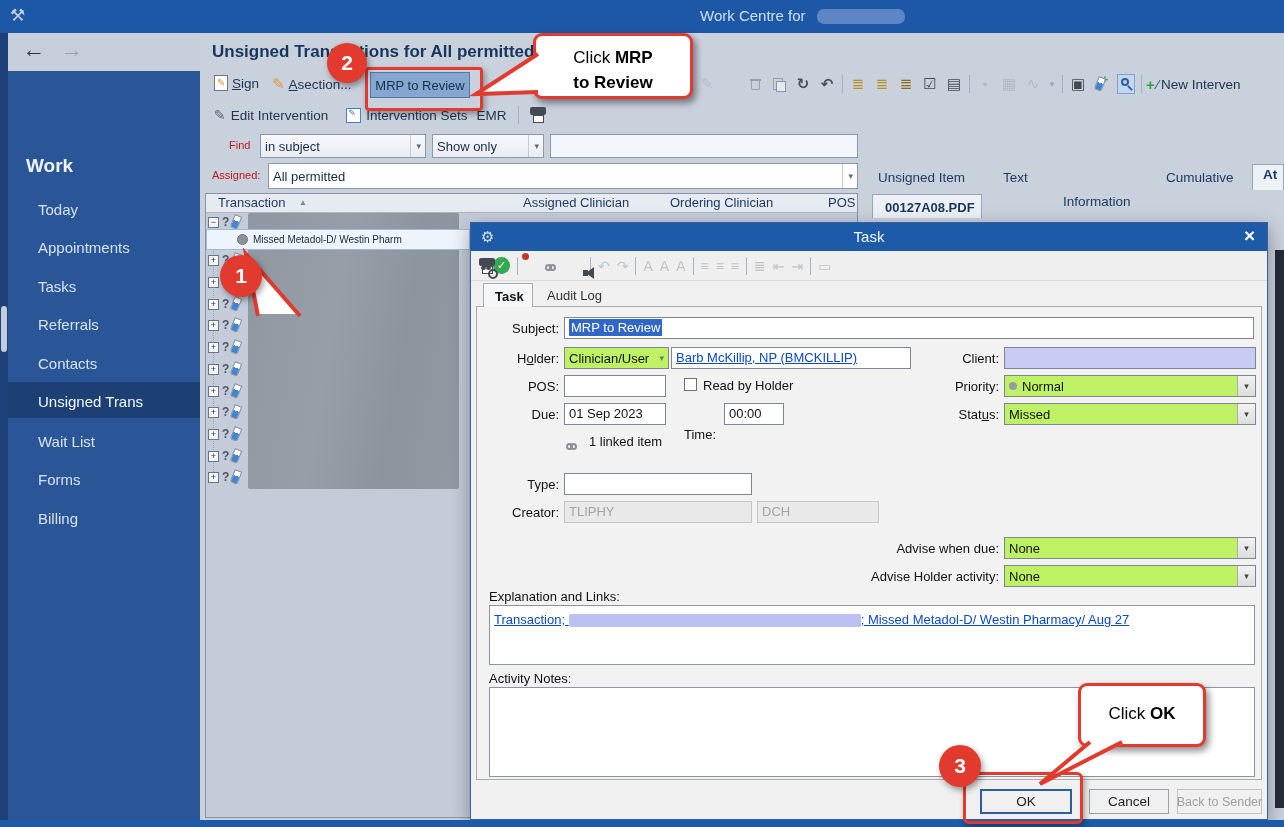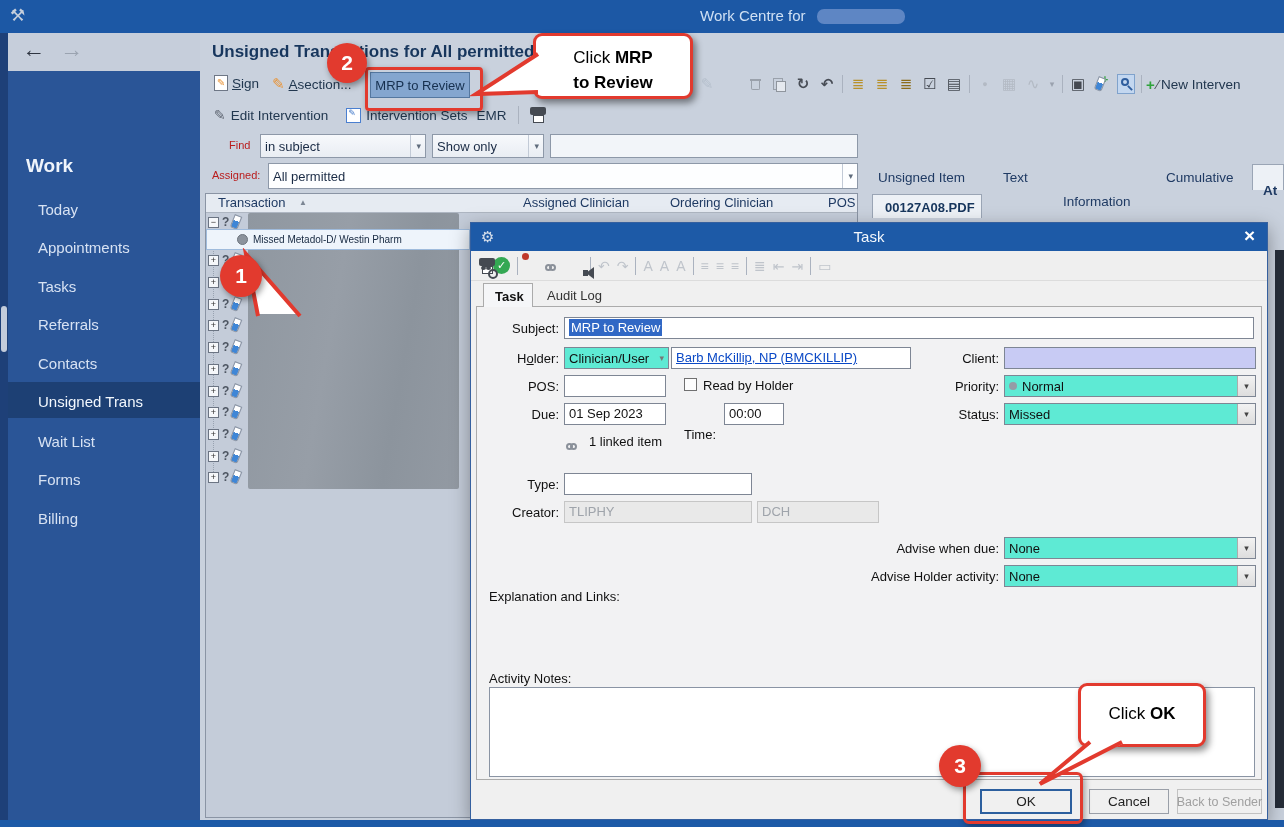--- a/index.html
+++ b/index.html
@@ -53,21 +53,21 @@
           box-shadow:0 6px 18px rgba(0,0,0,.35);z-index:50;}
   .dtitle{left:0;top:0;width:796px;height:28px;background:#1D5AA7;}
   .dtb{left:0;top:28px;width:796px;height:30px;background:#EFEFEF;border-bottom:1px solid #DCDCDC;
        display:flex;align-items:center;padding-left:8px;box-sizing:border-box;gap:7px;}
   .gico{color:#BFC4CB;font-size:14px;}
   .panel{left:5px;top:83px;width:786px;height:474px;border:1px solid #ABABAB;background:#F2F2F3;box-sizing:border-box;}
   .dlbl{position:absolute;font-size:13px;color:#111;text-align:right;}
   .tf{position:absolute;background:#fff;border:1px solid #7E8694;font-size:13px;color:#111;
       padding:2px 4px;box-sizing:border-box;overflow:hidden;white-space:nowrap;}
   .dis{background:#E9E9E9;color:#9FA4AB;border-color:#C6C6C6;}
-  .dcmb{position:absolute;background:#5eead4;border:1px solid #7E8694;display:flex;align-items:center;
+  .dcmb{position:absolute;background:#bef264;border:1px solid #7E8694;display:flex;align-items:center;
         font-size:13px;color:#111;padding-left:4px;box-sizing:border-box;}
   .da{margin-left:auto;width:17px;align-self:stretch;background:linear-gradient(#F2F2F2,#DDD);
       border-left:1px solid #ACACAC;display:flex;align-items:center;justify-content:center;font-size:9px;color:#444;}
   .selspan{background:#3168C5;color:#fff;padding:1px 2px;}
   .lnk{color:#0B49C6;text-decoration:underline;font-size:13px;}
   .cb{width:13px;height:13px;background:#FDFDFD;border:1px solid #707070;box-sizing:border-box;}
   .dbtn{position:absolute;height:25px;background:#F0F0F0;border:1px solid #9A9FA8;font-size:13.5px;color:#222;
         display:flex;align-items:center;justify-content:center;box-sizing:border-box;}
   
   .cnum{position:absolute;background:#E23A2E;border-radius:50%;color:#fff;font-size:21px;font-weight:bold;
@@ -315,21 +315,21 @@
       <span class="pmbox">+</span>
       <span class="qm">?</span>
       <span class="tube"></span>
     </div>
 
   <span class="abs rtab nw" style="left:878px;">Unsigned Item</span>
   <span class="abs rtab nw" style="left:1003px;">Text</span>
   <span class="abs rtab nw" style="left:1063px;margin-top:24px;">Information</span>
   <span class="abs rtab nw" style="left:1166px;">Cumulative</span>
   <div class="abs tabbox" style="left:1252px;top:164px;width:32px;height:26px;">
-    <span class="abs rtab nw" style="left:10px;top:18px;font-weight:bold;">At</span>
+    <span class="abs rtab nw" style="left:10px;top:2px;font-weight:bold;">At</span>
   </div>
   <div class="abs tabbox" style="left:872px;top:194px;width:110px;height:24px;">
     <span class="abs nw" style="left:12px;top:5px;font-size:13px;font-weight:bold;color:#17365D;">00127A08.PDF</span>
   </div>
 
   <div class="abs" style="left:1275px;top:250px;width:9px;height:558px;background:#252C38;"></div>
 
   <div class="abs nw" style="left:770px;top:812px;height:11px;overflow:hidden;font-size:11px;color:#2A2A2A;z-index:40;">Directions for Use  section of the attached</div>
 
   <div class="abs dialog">
@@ -426,20 +426,23 @@
       <span>None</span>
         <span class="da">▾</span>
     </div>
     <span class="dlbl nw" style="left:328px;top:346px;width:200px;">Advise Holder activity:</span>
     <div class="dcmb" style="left:533px;top:342px;width:252px;height:22px;">
       <span>None</span>
         <span class="da">▾</span>
     </div>
 
     <span class="abs nw" style="left:18px;top:366px;font-size:13px;color:#111;">Explanation and Links:</span>
+    <div class="abs" style="left:18px;top:382px;width:766px;height:60px;background:#fff;border:1px solid #8A94A4;box-sizing:border-box;padding:4px;">
+      <span class="lnk nw"><span>Transaction; </span><span style="display:inline-block;width:292px;height:13px;background:#BCC0F2;vertical-align:middle;border-radius:2px;"></span><span>; Missed Metadol-D/ Westin Pharmacy/ Aug 27</span></span>
+    </div>
 
     <span class="abs nw" style="left:18px;top:448px;font-size:13px;color:#111;">Activity Notes:</span>
     <div class="abs" style="left:18px;top:464px;width:766px;height:90px;background:#fff;border:1px solid #8A94A4;box-sizing:border-box;"></div>
 
     <div class="dbtn" style="left:509px;top:566px;width:92px;border:2px solid #2C5F9E;">
         <span>OK</span>
       </div>
     <div class="dbtn" style="left:618px;top:566px;width:80px;">
         <span>Cancel</span>
       </div>

